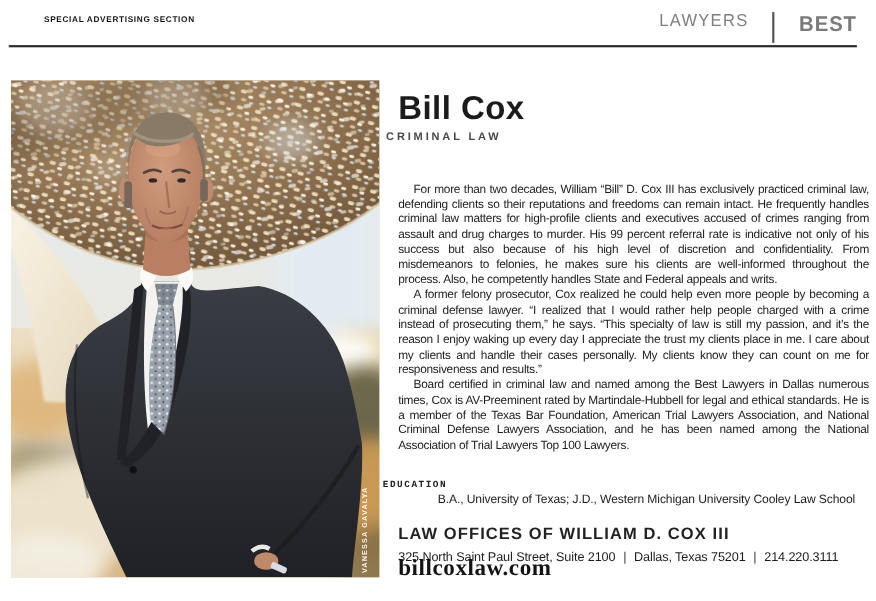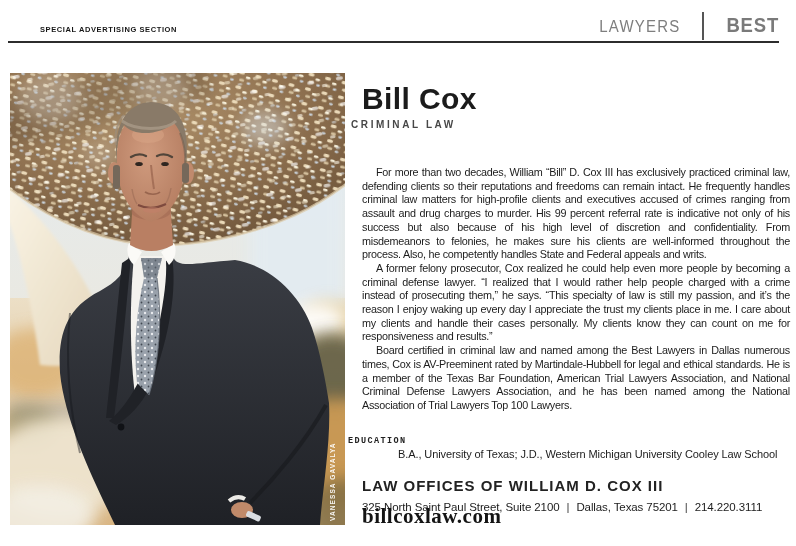--- a/index.html
+++ b/index.html
@@ -6,25 +6,25 @@
   body{
     width:796px;height:546px;background:#ffffff;position:relative;overflow:hidden;
     font-family:"Liberation Sans",sans-serif;color:#1b1b1b;
     -webkit-font-smoothing:antialiased;
   }
   .page{position:absolute;inset:0;background:#fff;}
 
   
   .section-label{
     position:absolute;left:40px;top:13px;
-    font-size:7.5px;font-weight:600;letter-spacing:.6px;color:#161616;margin-top:12px;
+    font-size:7.5px;font-weight:600;letter-spacing:.6px;color:#161616;
   }
   .brand{
     position:absolute;top:11px;right:17px;height:30px;
-    display:flex;align-items:center;gap:13px;
+    display:flex;gap:13px;
   }
   .brand-primary{
     font-size:15px;color:#7e7e7e;letter-spacing:1.2px;font-weight:400;
     padding-right:9px;transform:scaleY(1.05);
   }
   .brand-divider{width:2px;height:28px;background:#555;}
   .brand-secondary{
     font-size:18.5px;color:#7a7a7a;font-weight:700;letter-spacing:.8px;
     padding-left:9px;transform:scaleY(1.05);
   }

